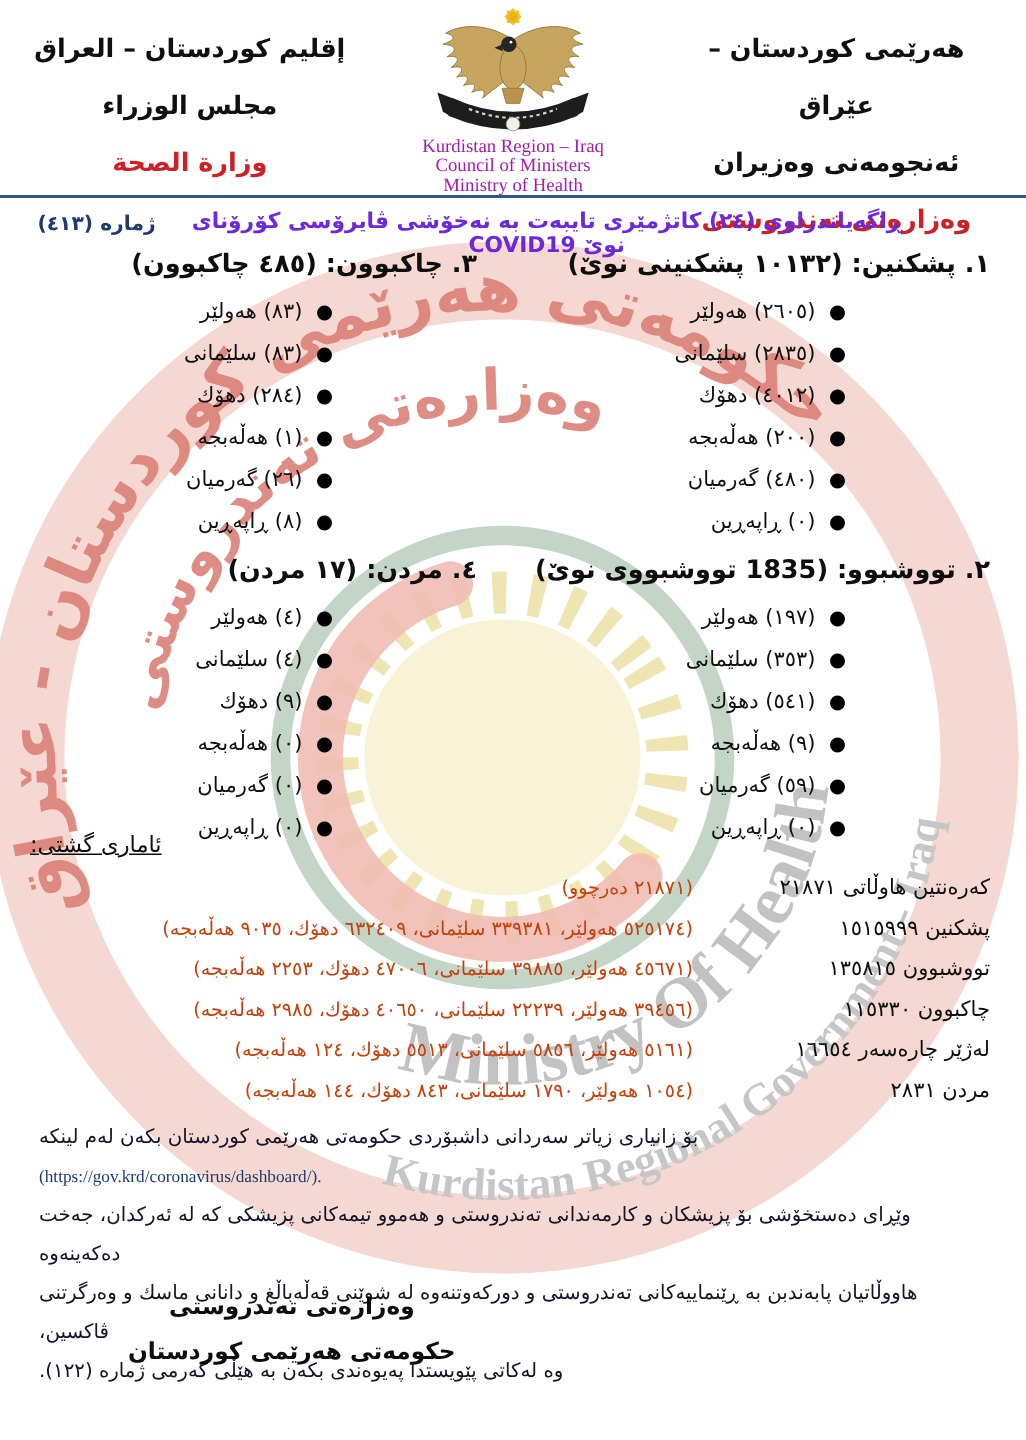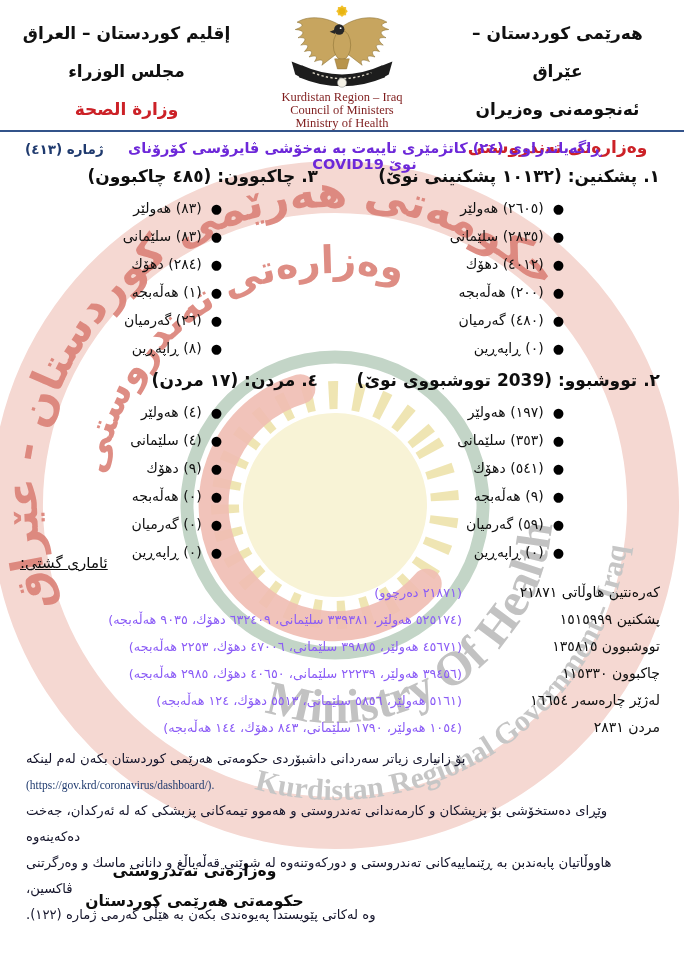--- a/index.html
+++ b/index.html
@@ -14,42 +14,42 @@
   
   .hdr-block{position:absolute;top:14px;width:225px;text-align:center;
     font-weight:bold;font-size:17px;line-height:38px;color:#101010;}
   .hdr-right{right:14px;}
   .hdr-left{left:14px;}
   .hdr-red{color:#cc2127;}
   .hdr-center{position:absolute;top:2px;left:50%;transform:translateX(-50%);
     width:190px;text-align:center;}
   .hdr-center svg{display:block;margin:0 auto;}
   .eng-lines{font-family:"Liberation Serif",serif;font-size:12.5px;line-height:13px;
-    color:#7f1d1d;direction:ltr;margin-top:1px;}
+    color:#a21caf;direction:ltr;margin-top:1px;}
   .rule{position:absolute;top:130px;left:0;right:0;height:2px;background:#33538a;}
   
   .title-bar{position:absolute;top:140px;left:0;right:0;height:22px;}
   .report-title{position:absolute;right:70px;left:115px;text-align:center;
     font-weight:bold;font-size:14.5px;color:#6d28d9;}
   .report-number{position:absolute;left:25px;top:1px;font-weight:bold;font-size:13.5px;color:#1f3a6e;}
   
   .columns{position:absolute;top:166px;left:0;right:0;display:grid;
     grid-template-columns:1fr 1fr;direction:rtl;}
   .col{padding:0 24px 0 6px;}
   .sec h3{margin:0 0 8px 0;font-size:17px;font-weight:bold;color:#0e0e0e;height:20px;}
   .sec ul{list-style:none;margin:0 0 8px 0;padding:0 96px 0 0;}
   .sec li{height:28px;display:flex;align-items:center;font-size:14px;color:#101010;}
   .blt{font-size:13px;margin-left:9px;color:#000;}
   
   .summary{position:absolute;top:554px;right:24px;left:20px;}
   .summary h3{margin:0 0 7px 0;font-size:15px;font-weight:normal;color:#0e0e0e;
     text-decoration:underline;text-align:left;}
   .sum-row{display:flex;direction:rtl;align-items:baseline;line-height:27px;}
   .sum-label{min-width:198px;font-size:14px;color:#0e0e0e;text-align:right;}
-  .sum-details{font-size:12.8px;color:#8b5cf6;}
+  .sum-details{font-size:12.8px;color:#c2410c;}
   
   .para{position:absolute;top:746px;right:26px;left:26px;font-size:13.2px;
     line-height:26px;color:#14142a;text-align:left;}
   .para .url{font-family:"Liberation Serif",serif;font-size:11.5px;color:#1f3a6e;
     text-decoration:none;direction:ltr;unicode-bidi:isolate;}
   
   .footer{position:absolute;top:856px;left:52px;width:285px;text-align:center;
     font-weight:bold;font-size:15.5px;line-height:30px;color:#0d0d0d;}
 </style>
 </head>
@@ -169,21 +169,21 @@
               </li>
 
               <li>
                 <span class="blt">●</span>
                 <span>(٠) ڕاپەڕین</span>
               </li>
 
           </ul>
         </div>
         <div class="sec">
-          <h3>٢. تووشبوو: (2039 تووشبووی نوێ)</h3>
+          <h3>٢. تووشبوو: (1835 تووشبووی نوێ)</h3>
           <ul>
 
               <li>
                 <span class="blt">●</span>
                 <span>(١٩٧) هەولێر</span>
               </li>
 
               <li>
                 <span class="blt">●</span>
                 <span>(٣٥٣) سلێمانی</span>

